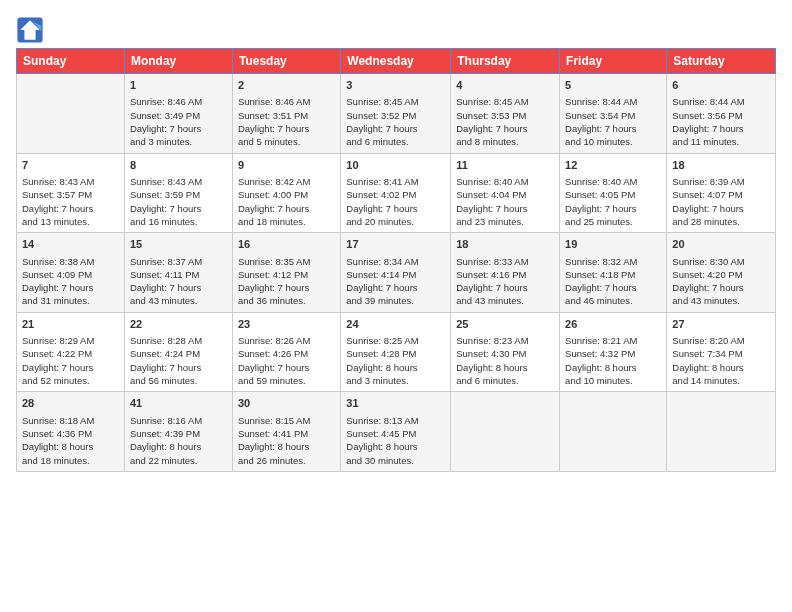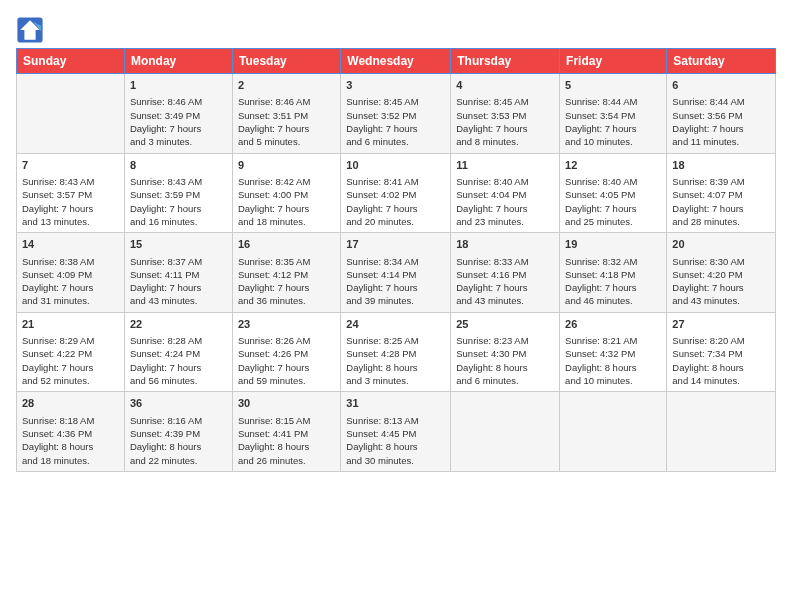--- a/index.html
+++ b/index.html
@@ -327,21 +327,21 @@
         </tr>
         <tr>
           <td>
             <span class="day-num">28</span>
             <div>Sunrise: 8:18 AM</div>
             <div>Sunset: 4:36 PM</div>
             <div>Daylight: 8 hours</div>
             <div>and 18 minutes.</div>
           </td>
           <td>
-            <span class="day-num">36</span>
+            <span class="day-num">41</span>
             <div>Sunrise: 8:16 AM</div>
             <div>Sunset: 4:39 PM</div>
             <div>Daylight: 8 hours</div>
             <div>and 22 minutes.</div>
           </td>
           <td>
             <span class="day-num">30</span>
             <div>Sunrise: 8:15 AM</div>
             <div>Sunset: 4:41 PM</div>
             <div>Daylight: 8 hours</div>

